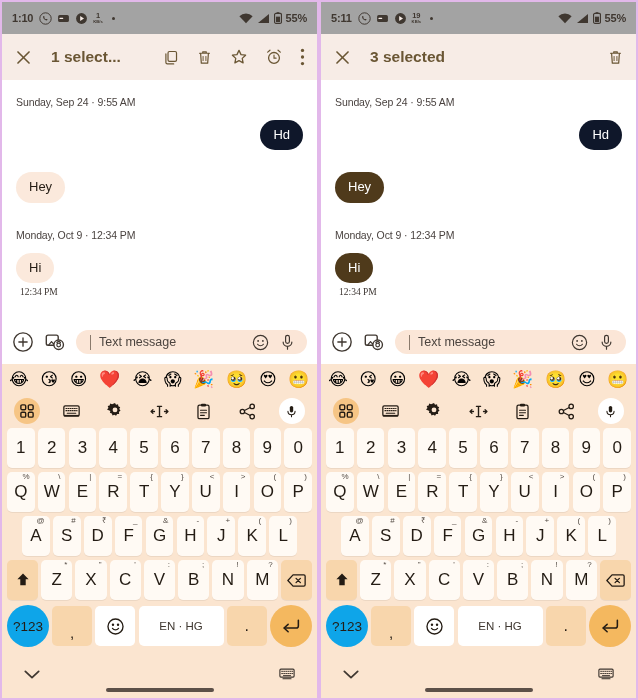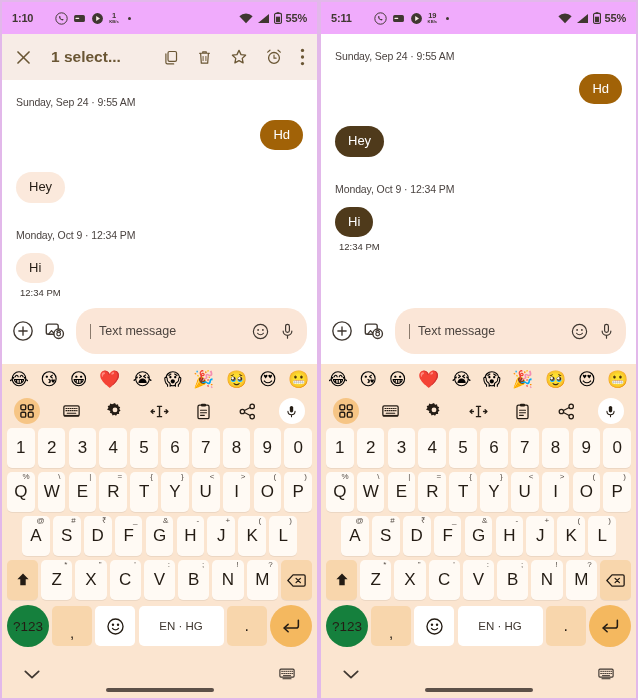--- a/index.html
+++ b/index.html
@@ -20,26 +20,25 @@
     border: 2px solid #e2b8ea;
     background: #faf0e8;
     overflow: hidden;
     display: flex;
     flex-direction: column;
   }
 
   
   .statusbar {
     height: 32px;
-    background: #f0abfc;
+    background: #a3a3a3;
     display: flex;
     align-items: center;
     padding: 0 10px;
     flex: 0 0 auto;
-    gap: 16px;
   }
   .sb-time {
     font-size: 11px; color: #3f3730; font-weight: 600;
     letter-spacing: -0.2px;
   }
   .sb-left-icons { display: flex; align-items: center; gap: 5px; margin-left: 6px; }
   .sb-ic { width: 13px; height: 13px; display: block; }
   .sb-ic svg { width: 13px; height: 13px; display:block; }
   .sb-netspeed {
     font-size: 7.5px; color:#3f3730; line-height: 1; text-align:center;
@@ -92,41 +91,41 @@
   .bubble {
     padding: 7px 13px;
     border-radius: 18px;
     font-size: 13px;
     line-height: 1.25;
     max-width: 72%;
   }
   .bubble.out { background: #4f3a1b; color:#ffffff; }
   .bubble.in  { background: #fbe9dc; color:#241c14; }
   .bubble.in.sel { background:#4f3a1b; color:#ffffff; }
-  .bubble.out.sel { background:#a16207; color:#ffffff; }
+  .bubble.out.sel { background:#0f172a; color:#ffffff; }
   .timestamp {
-    font-size: 9.5px; color:#3c3531; margin: 3px 0 0 4px;
+    font-size: 9.5px; color:#3c3531; margin: 3px 0 0 4px; font-family: Liberation Serif, serif;
   }
   .gap-sm { height: 18px; }
 
   
   .compose {
     background:#ffffff;
     display:flex; align-items:center;
     padding: 7px 10px 10px 10px;
     gap: 10px;
     flex: 0 0 auto;
   }
   .compose-ic { flex:0 0 auto; cursor:pointer; }
   .compose-ic svg { display:block; }
   .textfield {
     flex:1 1 auto;
     background:#fbe6d7;
     border-radius: 20px;
-    height: 46px;
+    height: 24px;
     display:flex; align-items:center;
     padding: 0 10px 0 14px;
     gap: 8px;
   }
   .tf-caret {
     width:1px; height:15px; background:#8a7a6c;
   }
   .tf-placeholder {
     flex:1 1 auto;
     font-size: 12.5px; color:#4c443f;
@@ -196,21 +195,21 @@
   .key.num { font-size: 17px; }
   .key.fn {
     background:#f8d6ac;
     flex: 0 0 36px;
   }
   .kb-row.zrow .key { flex: 1 1 0; }
   .kb-row.zrow { gap: 3.2px; }
 
   .kb-row.bottom { height: 44px; align-items:center; }
   .key-sym {
-    background:#15803d;
+    background:#0ea5e9;
     border-radius:50%;
     width:42px; height:42px;
     flex:0 0 42px;
     display:flex; align-items:center; justify-content:center;
     font-size: 13.5px; color:#241c14;
     cursor:pointer;
   }
   .key-comma {
     background:#f8d6ac; border-radius:5px;
     flex: 0 0 40px; height: 40px;
@@ -698,20 +697,36 @@
           <svg width="8" height="12" viewBox="0 0 9 13">
               <rect x="3" y="0" width="3" height="1.3" fill="#3f3730"></rect>
               <rect x="0.6" y="1.3" width="7.8" height="11.2" rx="1.6" fill="none" stroke="#3f3730" stroke-width="1.3"></rect>
               <rect x="2.2" y="5" width="4.6" height="6" fill="#3f3730"></rect>
             </svg>
         </span>
         <span class="sb-battery-text">55%</span>
       </span>
     </div>
 
+    <div class="actionbar">
+      <span class="ab-ic">
+        <svg width="19" height="19" viewBox="0 0 24 24">
+            <path d="M5 5l14 14M19 5L5 19" stroke="#6a5634" stroke-width="2" stroke-linecap="round"></path>
+          </svg>
+      </span>
+      <span class="ab-title">3 selected</span>
+      <span class="ab-icons single">
+        <span class="ab-ic">
+          <svg width="17" height="17" viewBox="0 0 24 24">
+              <path d="M5 6h14M9.5 6V4h5v2M6.5 6l1 14h9l1-14" fill="none" stroke="#6a5634" stroke-width="1.7" stroke-linecap="round" stroke-linejoin="round"></path>
+              <path d="M10 10v7M14 10v7" stroke="#6a5634" stroke-width="1.4"></path>
+            </svg>
+        </span>
+      </span>
+    </div>
 
     <div class="convo">
       <div class="daystamp">Sunday, Sep 24 · 9:55 AM</div>
       <div class="row out">
         <div class="bubble out sel">Hd</div>
       </div>
       <div class="gap-sm"></div>
       <div class="row in">
         <div class="bubble in sel">Hey</div>
       </div>

